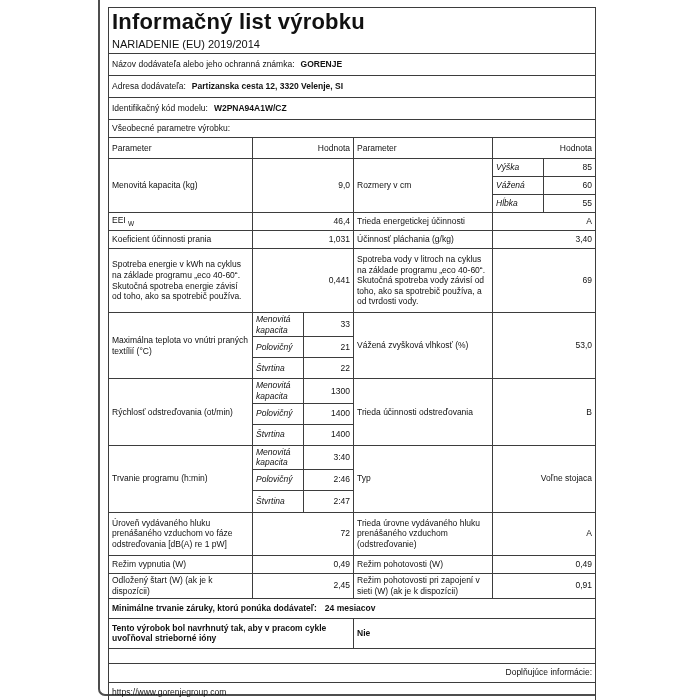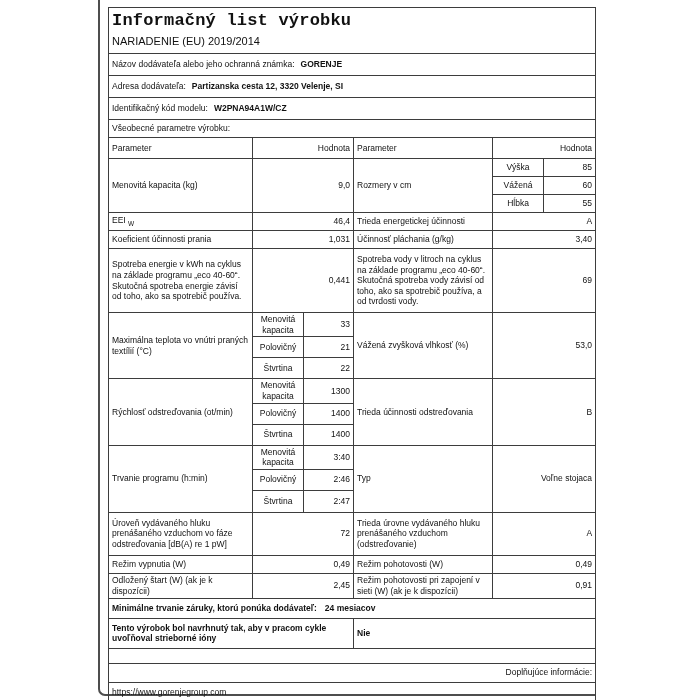--- a/index.html
+++ b/index.html
@@ -15,26 +15,26 @@
   }
   .doc { position:absolute; left:108px; top:7px; width:487px; }
   table.fiche { border-collapse:collapse; table-layout:fixed; width:487px; }
   table.fiche td {
     border:1px solid #3d3d3d; font-size:8.5px; line-height:1.25;
     padding:1px 3px; vertical-align:middle; color:#111;
     overflow:hidden;
   }
   td.lab { text-align:left; }
   td.val { text-align:right; padding:1px 2px; }
-  td.sub { text-align:center; padding:1px 2px; }
+  td.sub { padding:1px 2px;font-style:italic; }
   .b, td.bold { font-weight:normal;text-align:right; }
   .kv .v { margin-left:6px; font-weight:bold; }
   .kv { font-weight:bold; font-size:9px; }
   td.title-cell { vertical-align:top; padding:3px 4px 2px 4px; }
-  .title-cell h1 { font-size:17px; font-weight:bold; line-height:1.1; letter-spacing:0.2px;font-family:Liberation Mono, monospace; }
+  .title-cell h1 { font-size:22px; font-weight:bold; line-height:1.1; letter-spacing:0.2px; }
   .title-cell .reg { font-size:11px; font-weight:normal; margin-top:4px; }
   sub.eei-sub { font-size:6.5px; }
   td.warranty-cell { font-weight:bold; font-size:9px; }
   .warranty-cell .v { margin-left:8px;text-align:right; }
   td.silver { font-weight:bold; }
   td.url-cell { font-size:8.5px; }
 </style>
 </head>
 <body>
 

